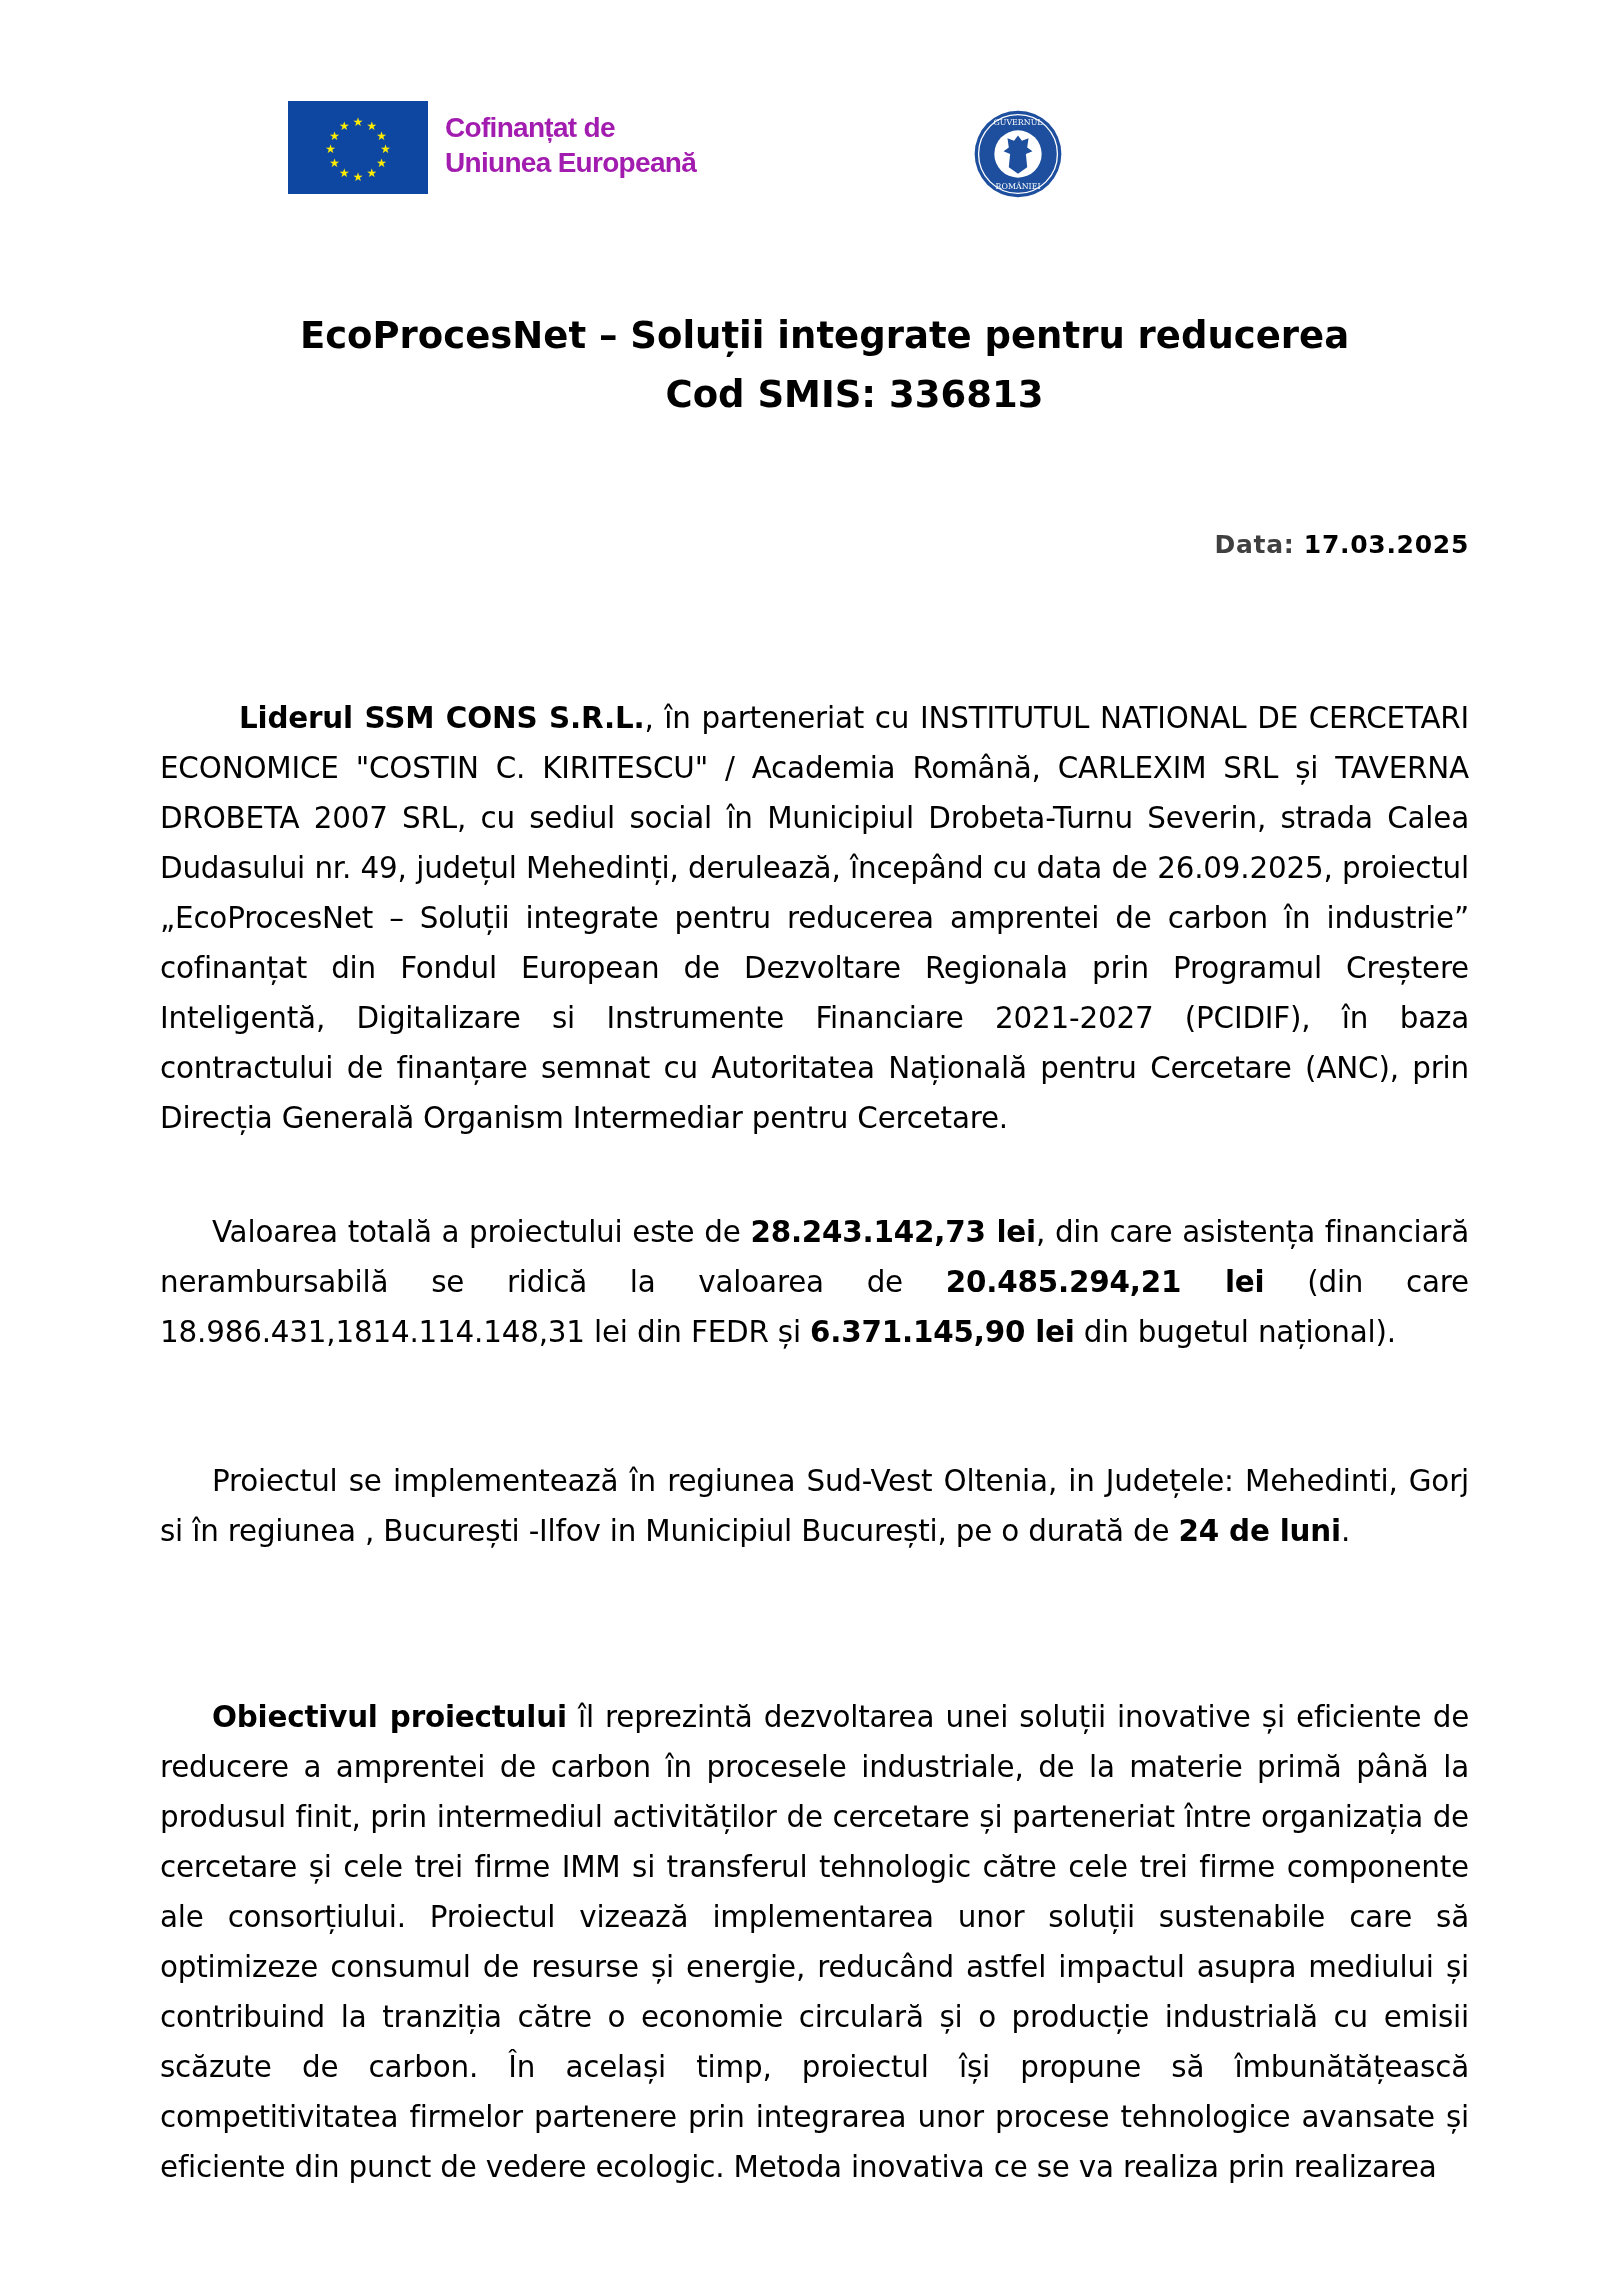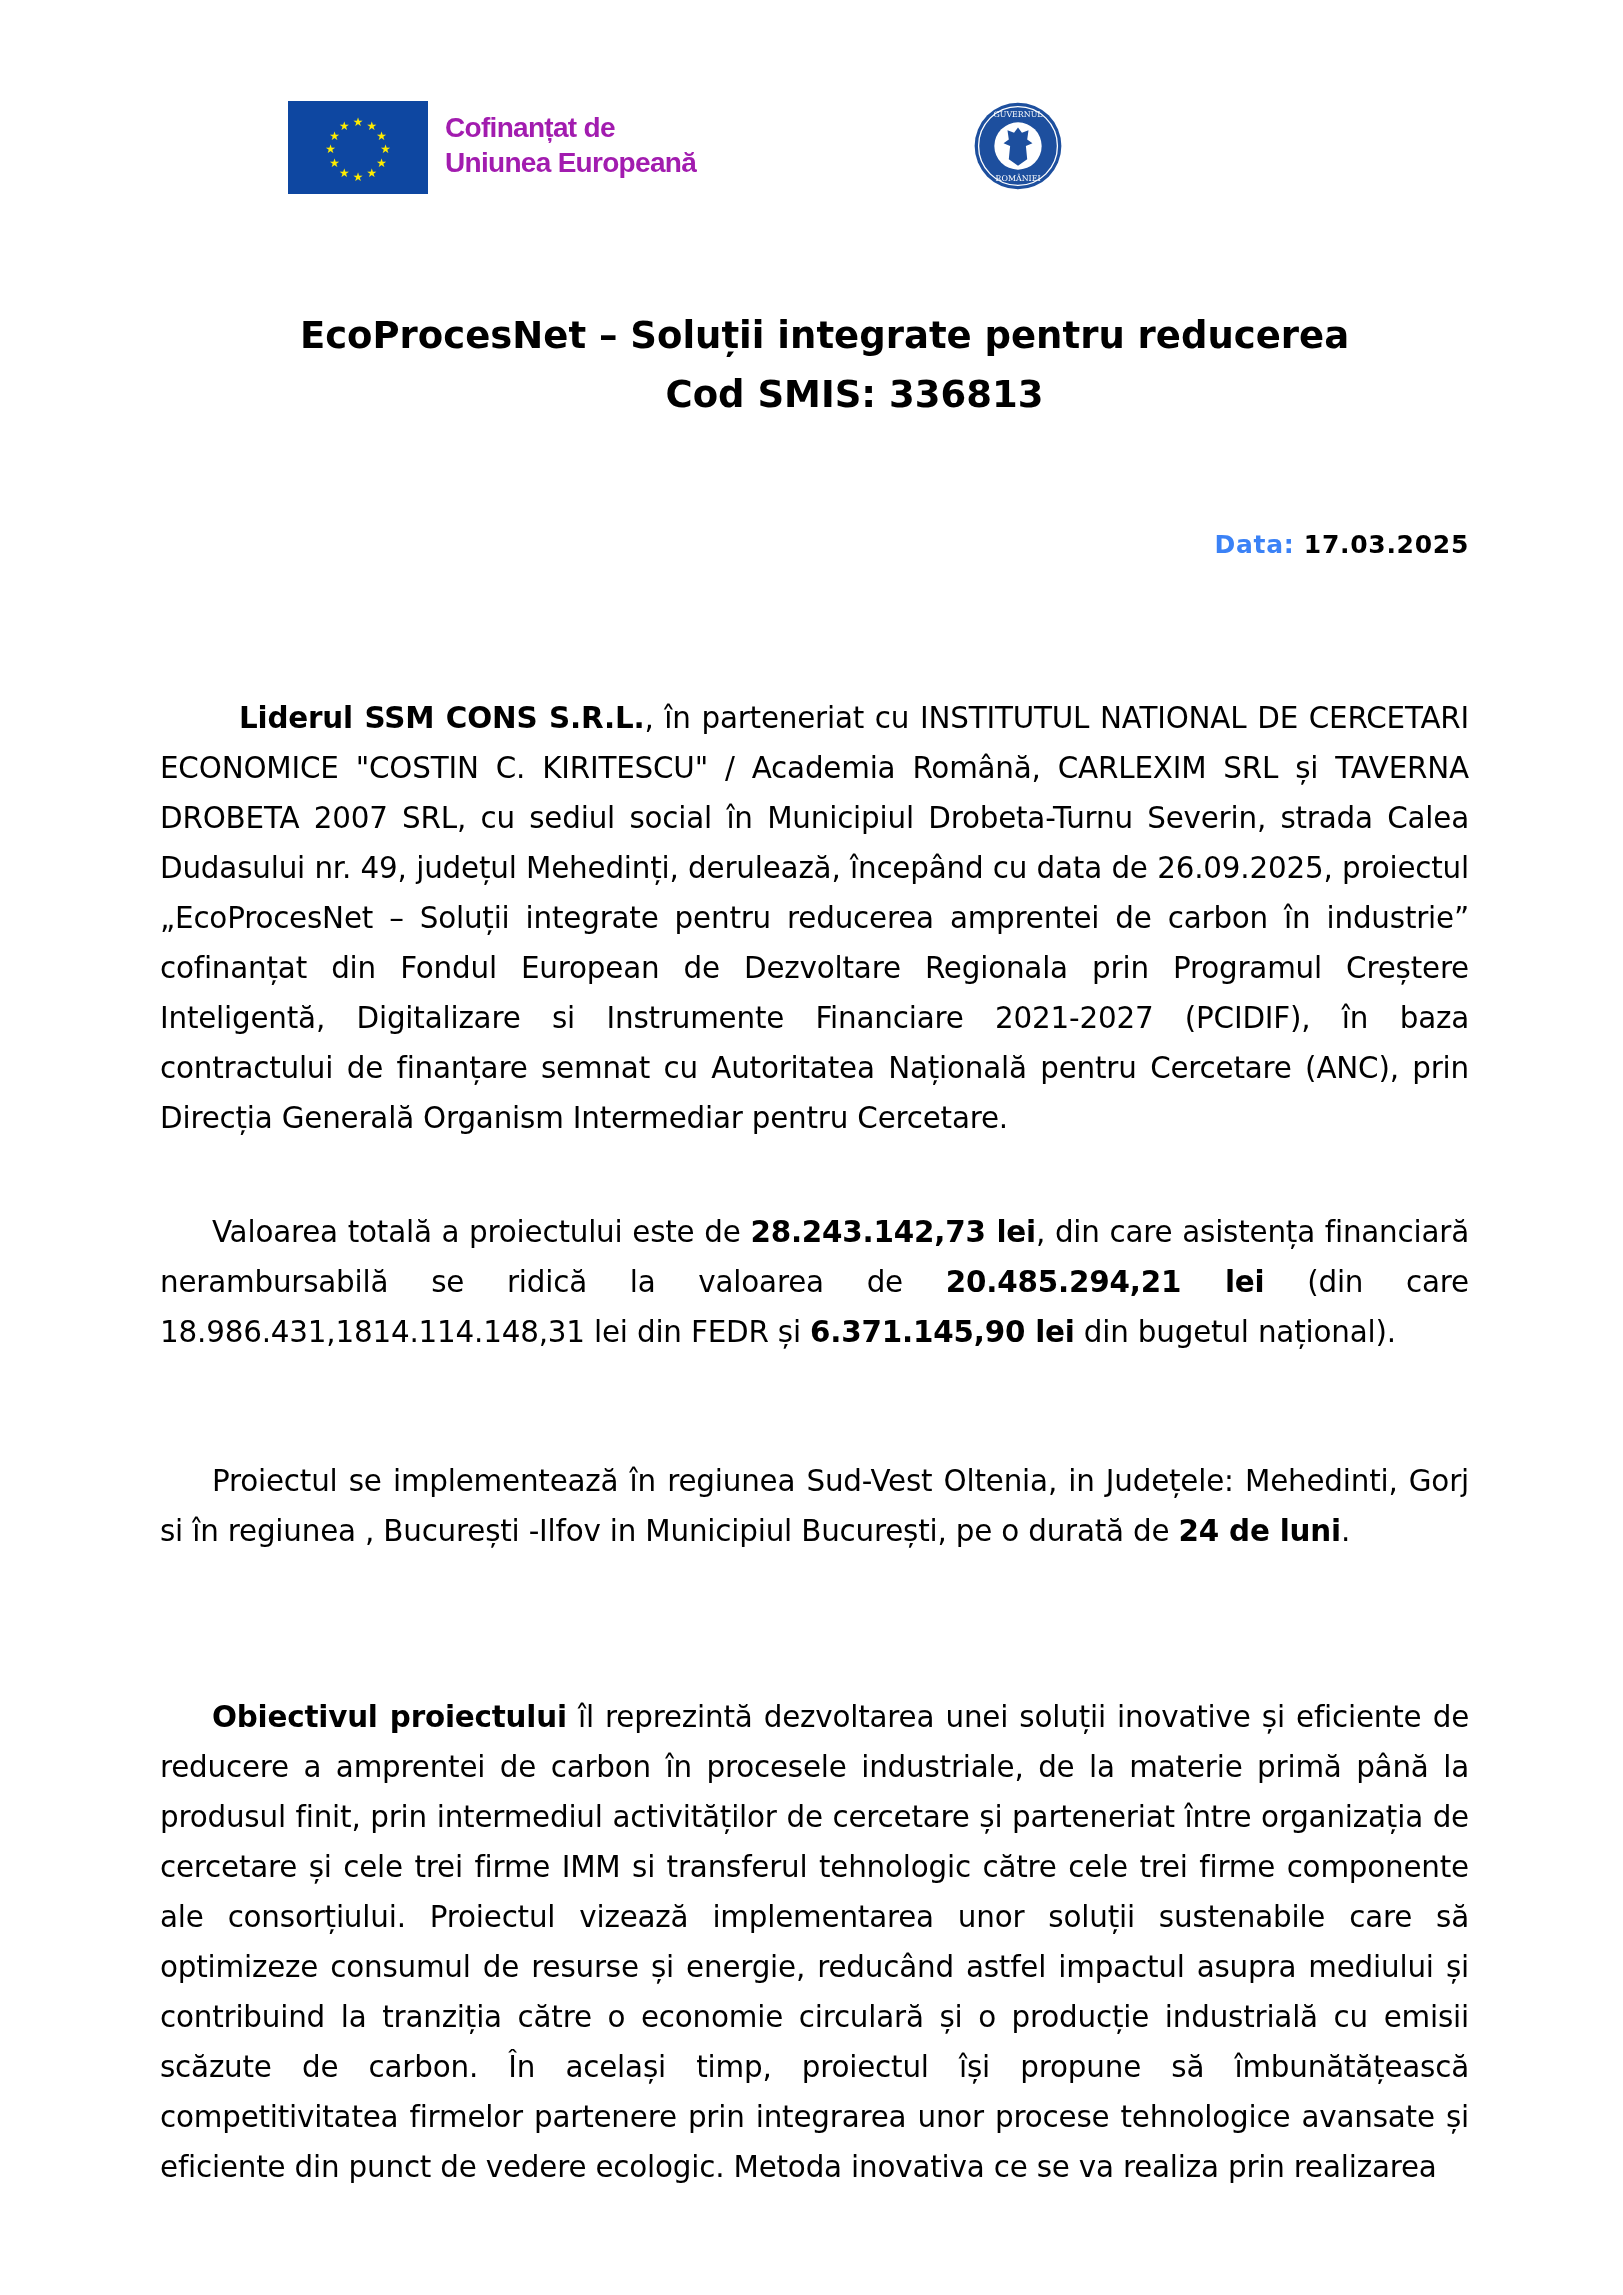--- a/index.html
+++ b/index.html
@@ -2,28 +2,28 @@
 <html style="font-size:10.5px"><head>
 <meta charset="utf-8">
 <style>
   html, body { margin:0; padding:0; background:#ffffff; }
   body { width:1623px; height:2295px; position:relative; overflow:hidden;
          font-family:"DejaVu Sans", sans-serif; color:#000; }
   .logo-eu { position:absolute; left:288px; top:101px; width:140px; height:93px; background:#0e47a1; }
   .logo-eu svg { width:100%; height:100%; display:block; }
   .eu-text { position:absolute; left:445px; top:110px; font-family:"Liberation Sans", sans-serif;
              font-weight:bold; color:#a21caf; font-size:28px; line-height:35px; letter-spacing:-0.7px; }
-  .gov-logo { position:absolute; left:972px; top:100px; width:92px; height:92px;text-align:center; }
+  .gov-logo { position:absolute; left:972px; top:108px; width:92px; height:92px;text-align:center; }
   .gov-logo svg { width:100%; height:100%; display:block; }
   .title { position:absolute; left:0; width:1623px; top:306px; text-align:center;
            font-weight:bold; font-size:37px; line-height:59px;margin-left:13px; }
   .title .line { display:block; }
   .title .l3 { padding-left:60px; }
   .date { position:absolute; right:154px; top:530px; font-weight:bold; font-size:25px; letter-spacing:0.7px; }
-  .date .lbl { color:#3b82f6; }
+  .date .lbl { color:#404040; }
   .body { position:absolute; left:160px; width:1309px; font-size:29.4px; line-height:50px;
           text-align:justify; letter-spacing:-0.2px; }
   .body p { margin:0; text-indent:52px; }
   .p1 { top:658px;margin-top:35px; } .p1 p { text-indent:79px; }
   .p2 { top:1207px; }
   .p3 { top:1456px; }
   .p4 { top:1692px; }
   b { font-weight:bold; }
 </style>
 </head>

